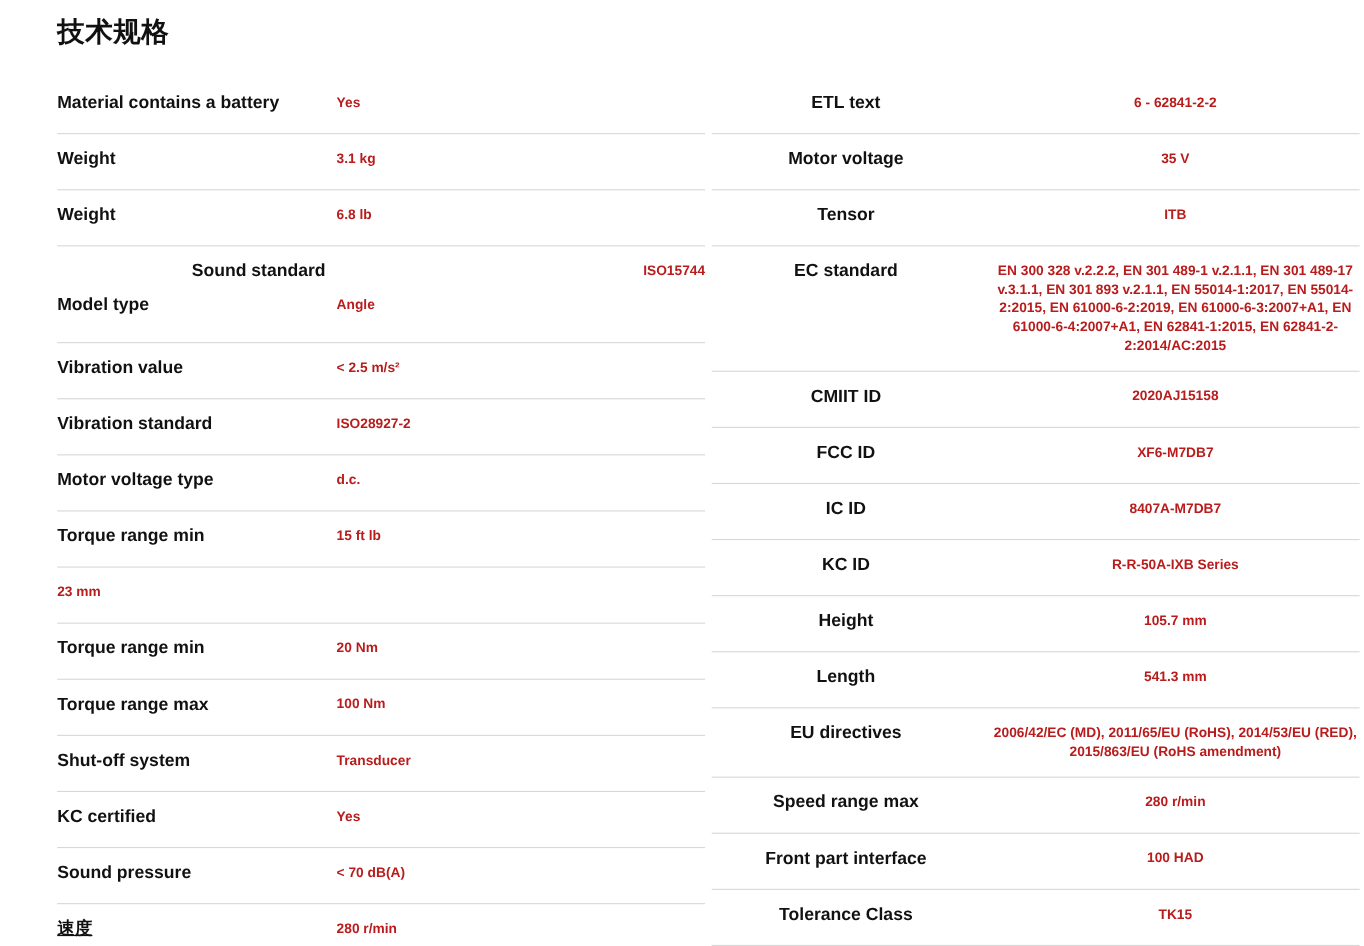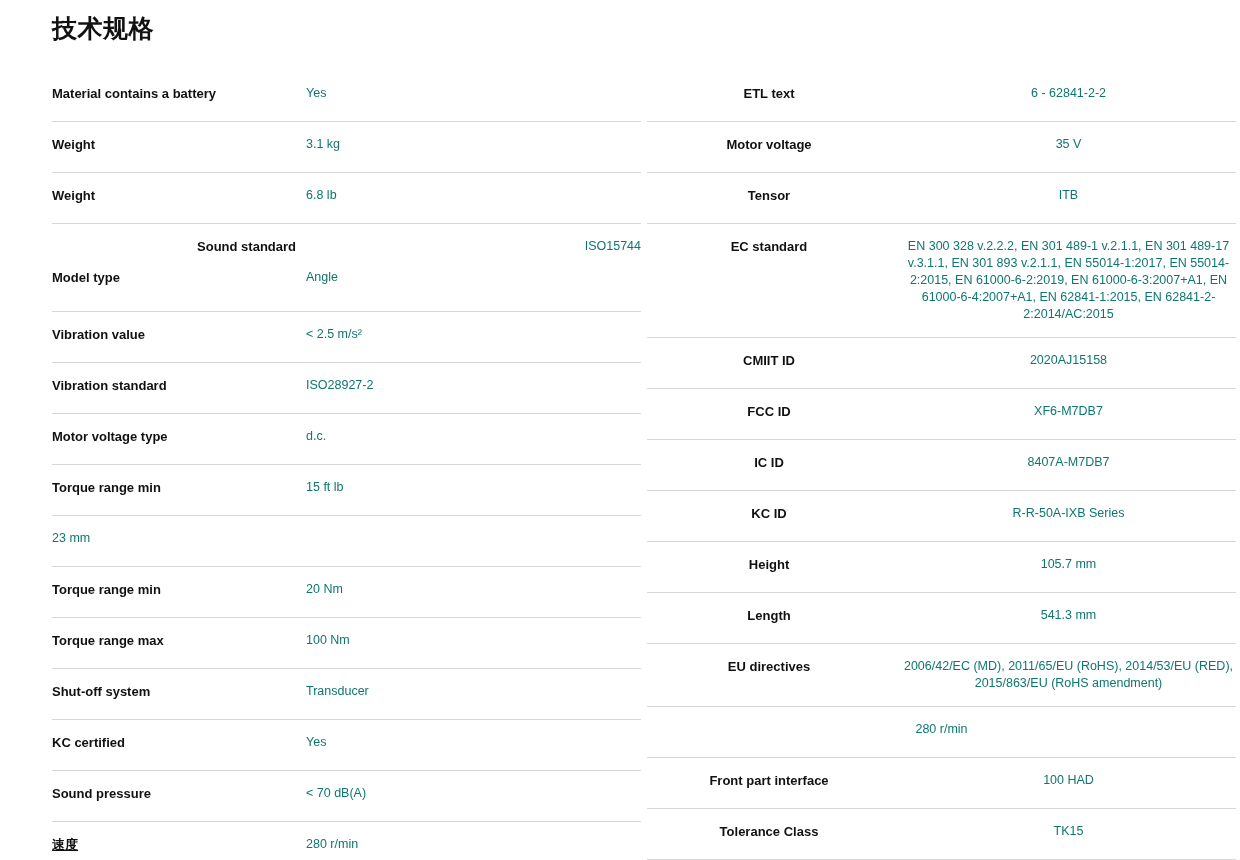--- a/index.html
+++ b/index.html
@@ -55,32 +55,32 @@
     border-bottom: none;
     padding-bottom: 6px;
     min-height: 0;
     text-align: right;
   }
   .spec-row.tight-top {
     padding-top: 8px;
   }
   .spec-label {
     flex: 0 0 254px;
-    font-size: 13px;
+    font-size: 16px;
     font-weight: bold;
     line-height: 17px;
     color: #111111;
     padding-right: 10px;
   }
   .spec-value {
     flex: 1 1 auto;
     font-size: 12.5px;
-    font-weight: normal;
+    font-weight: bold;
     line-height: 17px;
-    color: #0f766e;
+    color: #b91c1c;
   }
   .spec-label.underlined {
     text-decoration: underline;
   }
 </style>
 </head>
 <body>
 
 <div class="page">
   <h1 class="page-title">技术规格</h1>
@@ -223,20 +223,21 @@
         <div class="spec-label">Length</div>
         <div class="spec-value">541.3 mm</div>
       </div>
 
       <div class="spec-row">
         <div class="spec-label">EU directives</div>
         <div class="spec-value">2006/42/EC (MD), 2011/65/EU (RoHS), 2014/53/EU (RED), 2015/863/EU (RoHS amendment)</div>
       </div>
 
       <div class="spec-row">
+        <div class="spec-label">Speed range max</div>
         <div class="spec-value">280 r/min</div>
       </div>
 
       <div class="spec-row">
         <div class="spec-label">Front part interface</div>
         <div class="spec-value">100 HAD</div>
       </div>
 
       <div class="spec-row">
         <div class="spec-label">Tolerance Class</div>

